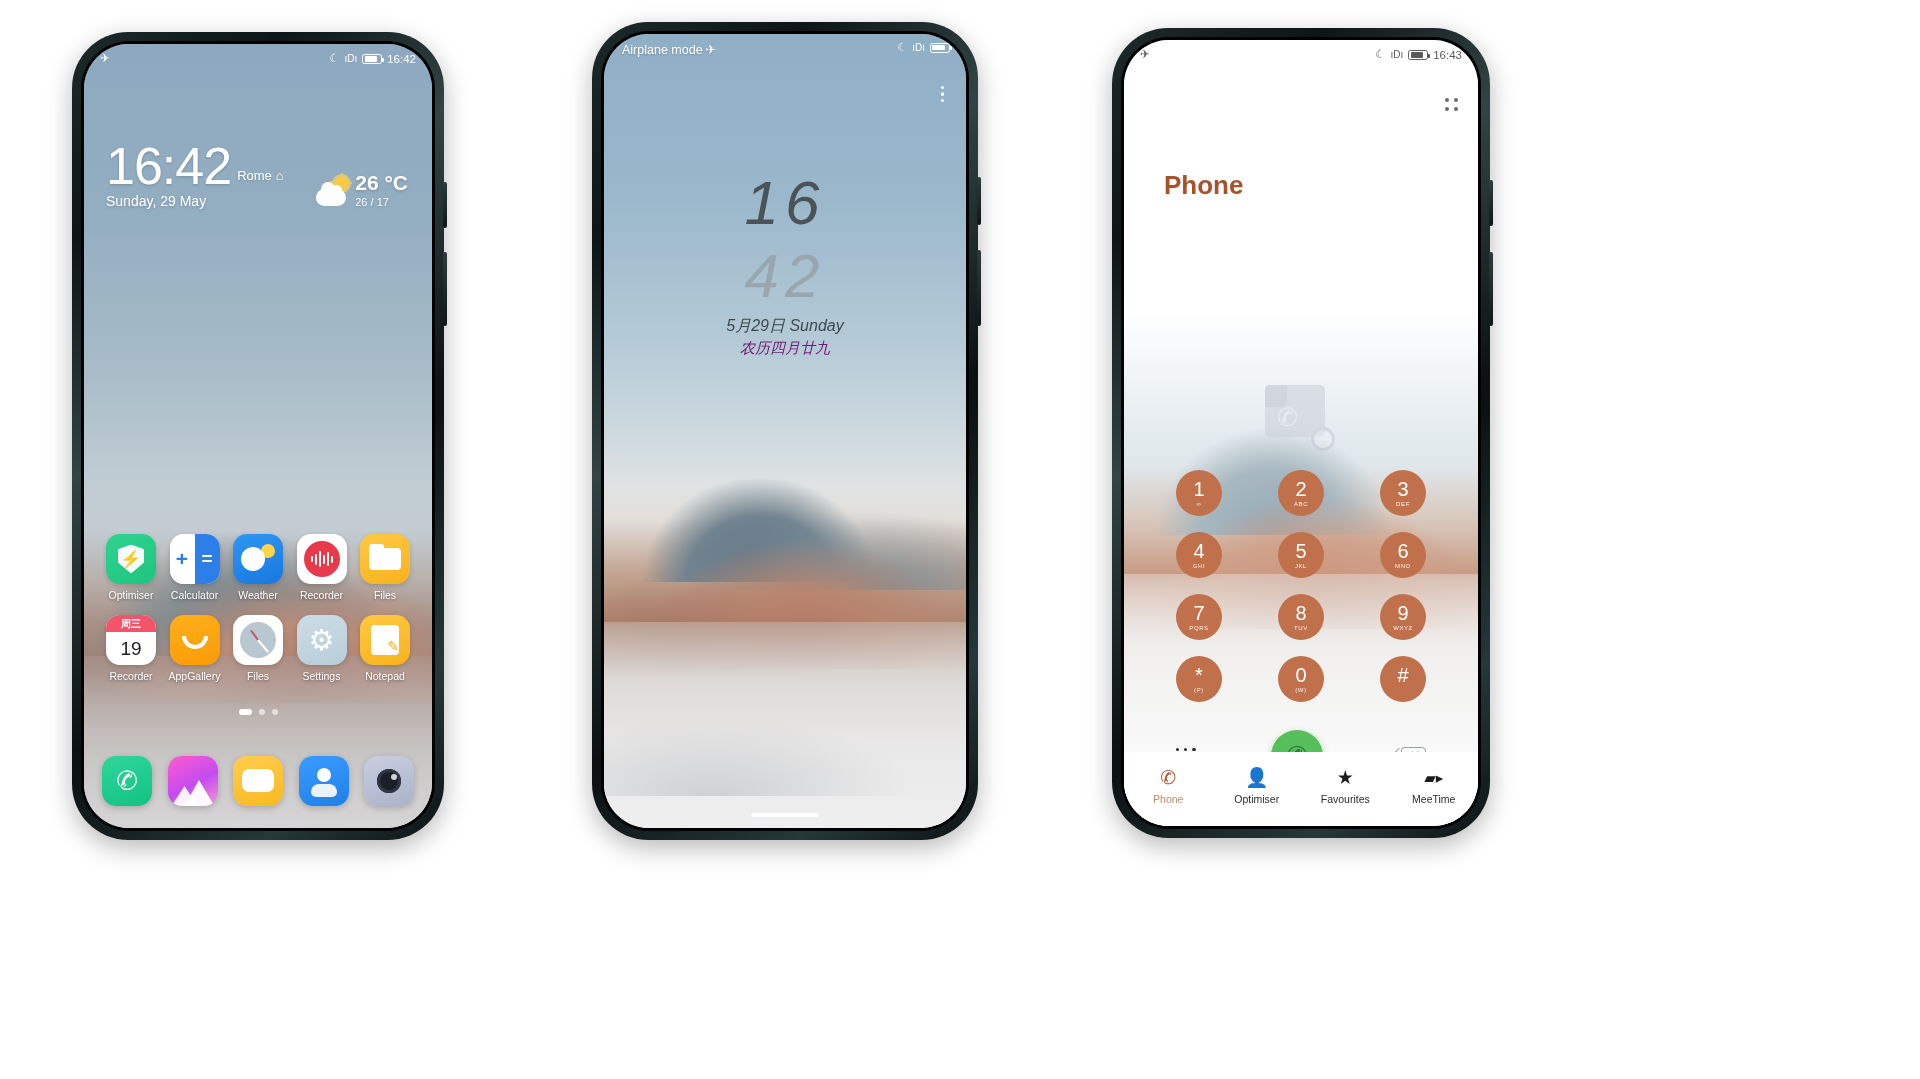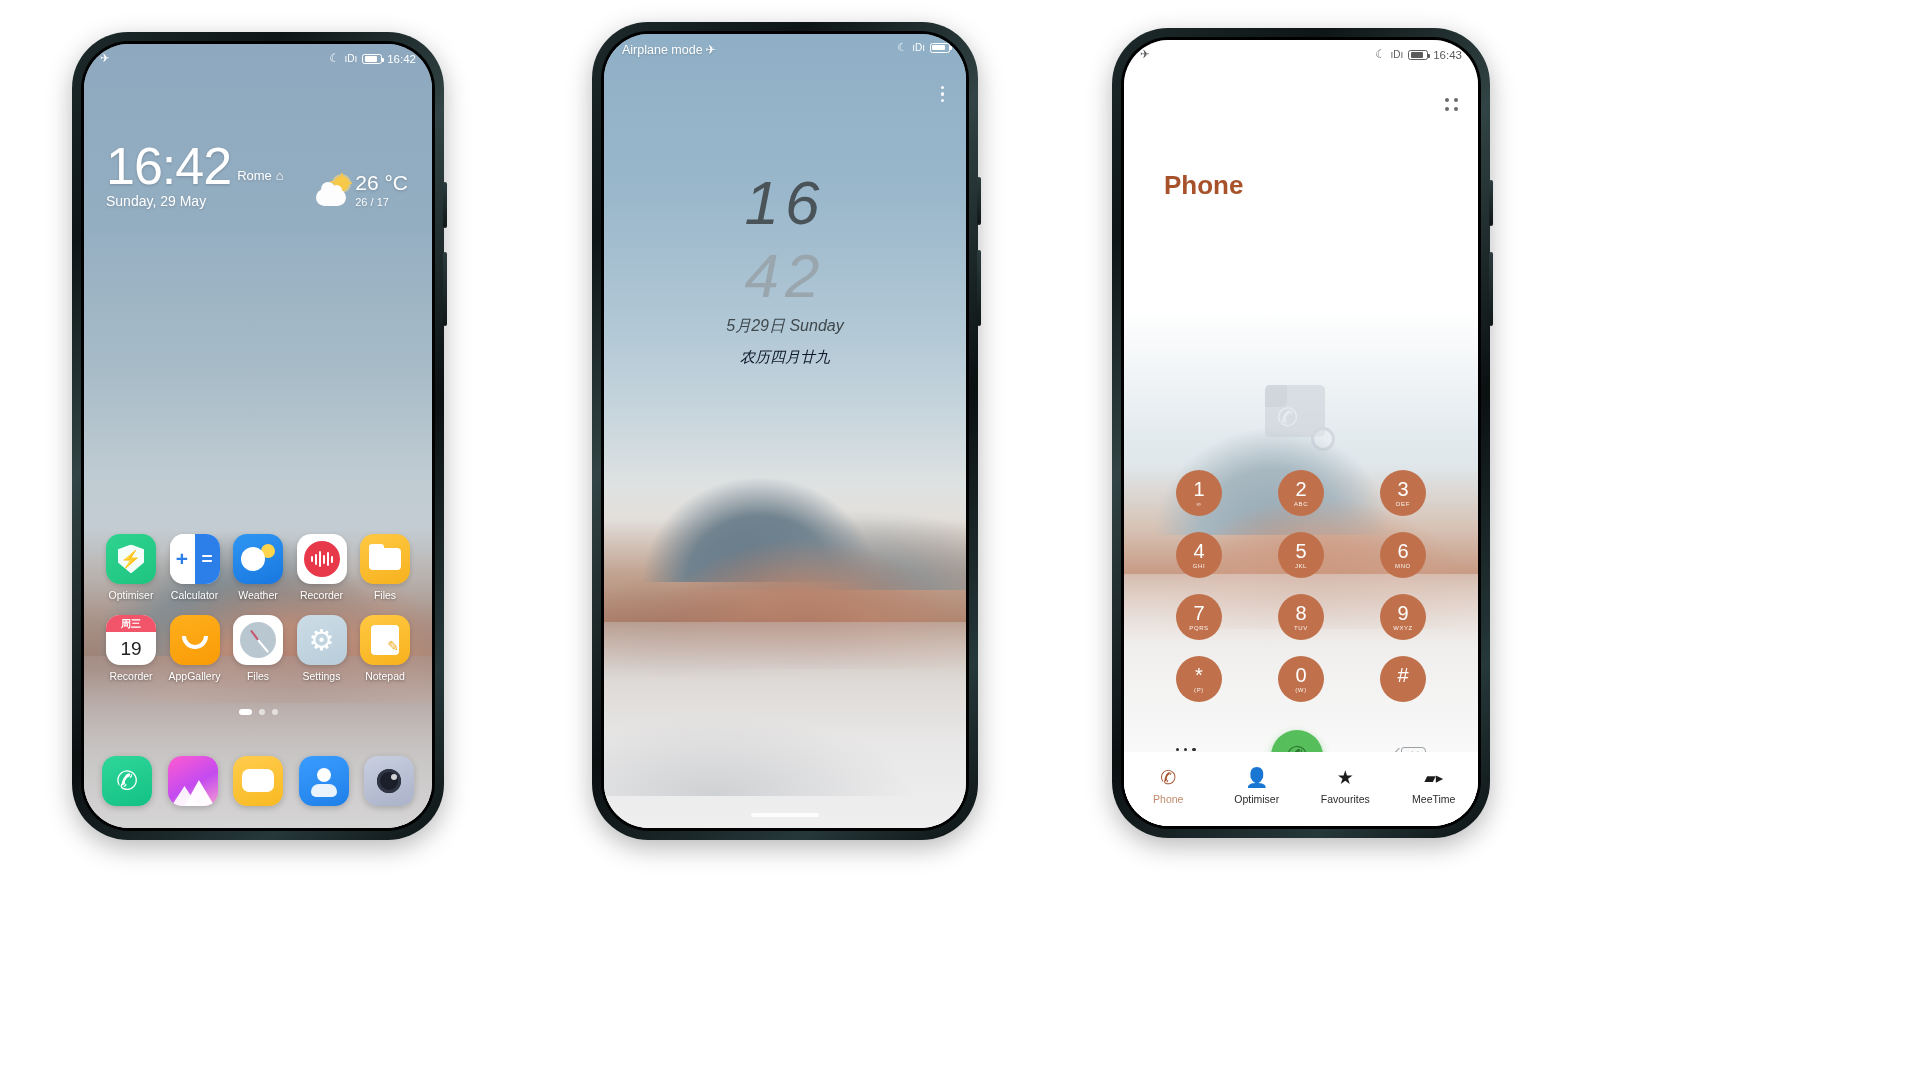--- a/index.html
+++ b/index.html
@@ -46,21 +46,21 @@
   .datetxt{font-size:14px;margin-top:2px;font-weight:300;}
 
   .weather{position:absolute;right:24px;top:128px;display:flex;align-items:flex-start;gap:5px;color:#fff;text-shadow:0 1px 3px rgba(0,0,0,.2);}
   .wicon{width:34px;height:30px;position:relative;flex:0 0 auto;margin-top:4px;}
   .wicon .sun{position:absolute;right:1px;top:0px;width:15px;height:15px;border-radius:50%;
      background:#f7c948;box-shadow:0 0 0 2px rgba(255,220,120,.55);}
   .wicon .ray{position:absolute;background:#f7c948;border-radius:2px;}
   .wicon .cloud{position:absolute;left:0;bottom:0;width:30px;height:17px;background:#fdfdfd;border-radius:10px;}
   .wicon .cloud::before{content:"";position:absolute;left:5px;top:-7px;width:14px;height:14px;background:#fdfdfd;border-radius:50%;}
   .wicon .cloud::after{content:"";position:absolute;left:15px;top:-4px;width:11px;height:11px;background:#fdfdfd;border-radius:50%;}
-  .wtemp{font-size:21px;font-weight:400;line-height:1;}
+  .wtemp{font-size:21px;font-weight:700;line-height:1;}
   .wrange{font-size:11px;opacity:.95;margin-top:3px;text-align:left;}
 
   .apps{position:absolute;left:0;right:0;top:490px;}
   .approw{display:flex;justify-content:space-between;padding:0 18px;margin-bottom:14px;}
   .app{width:58px;text-align:center;}
   .appic{width:50px;height:50px;border-radius:14px;margin:0 auto;position:relative;overflow:hidden;
      box-shadow:0 2px 5px rgba(0,0,0,.16);}
   .applbl{font-size:10.5px;color:#fff;margin-top:5px;text-shadow:0 1px 3px rgba(0,0,0,.45);white-space:nowrap;}
 
   .ic-optimiser{background:linear-gradient(150deg,#2fd38f,#1dc47f);}
@@ -148,21 +148,21 @@
     background:radial-gradient(ellipse 80% 120% at 30% 100%, rgba(170,175,180,.45) 0%, rgba(200,205,210,0) 70%);}
   .airplane-pill{position:absolute;top:8px;left:18px;color:#fff;font-size:12.5px;
      display:flex;align-items:center;gap:3px;text-shadow:0 1px 2px rgba(0,0,0,.2);}
   .p2-status{position:absolute;top:8px;right:16px;display:flex;align-items:center;gap:5px;color:#fff;font-size:11px;}
   .kebab{position:absolute;right:22px;top:52px;display:flex;flex-direction:column;gap:3px;align-items:center;}
   .kebab i{width:3.4px;height:3.4px;border-radius:50%;background:#fff;display:block;opacity:.95;}
   .lockclock{position:absolute;left:0;right:0;top:140px;text-align:center;font-style:italic;}
   .lc-h{font-size:62px;font-weight:300;color:#4a5358;letter-spacing:6px;line-height:.92;}
   .lc-m{font-size:62px;font-weight:300;color:#9aa6ad;letter-spacing:6px;line-height:.92;margin-top:16px;}
   .lc-d1{font-size:16px;color:#3f484d;margin-top:12px;}
-  .lc-d2{font-size:15px;color:#0f172a;margin-top:11px;}
+  .lc-d2{font-size:15px;color:#701a75;margin-top:2px;}
   .homebar{position:absolute;bottom:11px;left:50%;transform:translateX(-50%);
      width:68px;height:4px;border-radius:3px;background:rgba(255,255,255,.85);}
 
   
   #p3{left:1112px;top:28px;width:378px;height:810px;}
   .wall3{position:absolute;inset:0;
     background:linear-gradient(180deg,#ffffff 0%,#ffffff 34%,#f2f5f7 42%,#e4ebef 50%,#dfe7eb 54%,#d7c3b6 62%,#c79a83 68%,#d8b4a0 73%,#e6d6cc 79%,#eceeee 86%,#f5f6f6 93%,#fbfbfb 100%);}
   .w3-mtn{position:absolute;left:0;right:0;top:47%;height:16%;
      background:radial-gradient(ellipse 45% 115% at 42% 100%, #93a7b3 0%, #a8b8c1 45%, rgba(180,192,200,0) 74%);}
   .w3-dune{position:absolute;left:0;right:0;top:57%;height:18%;

